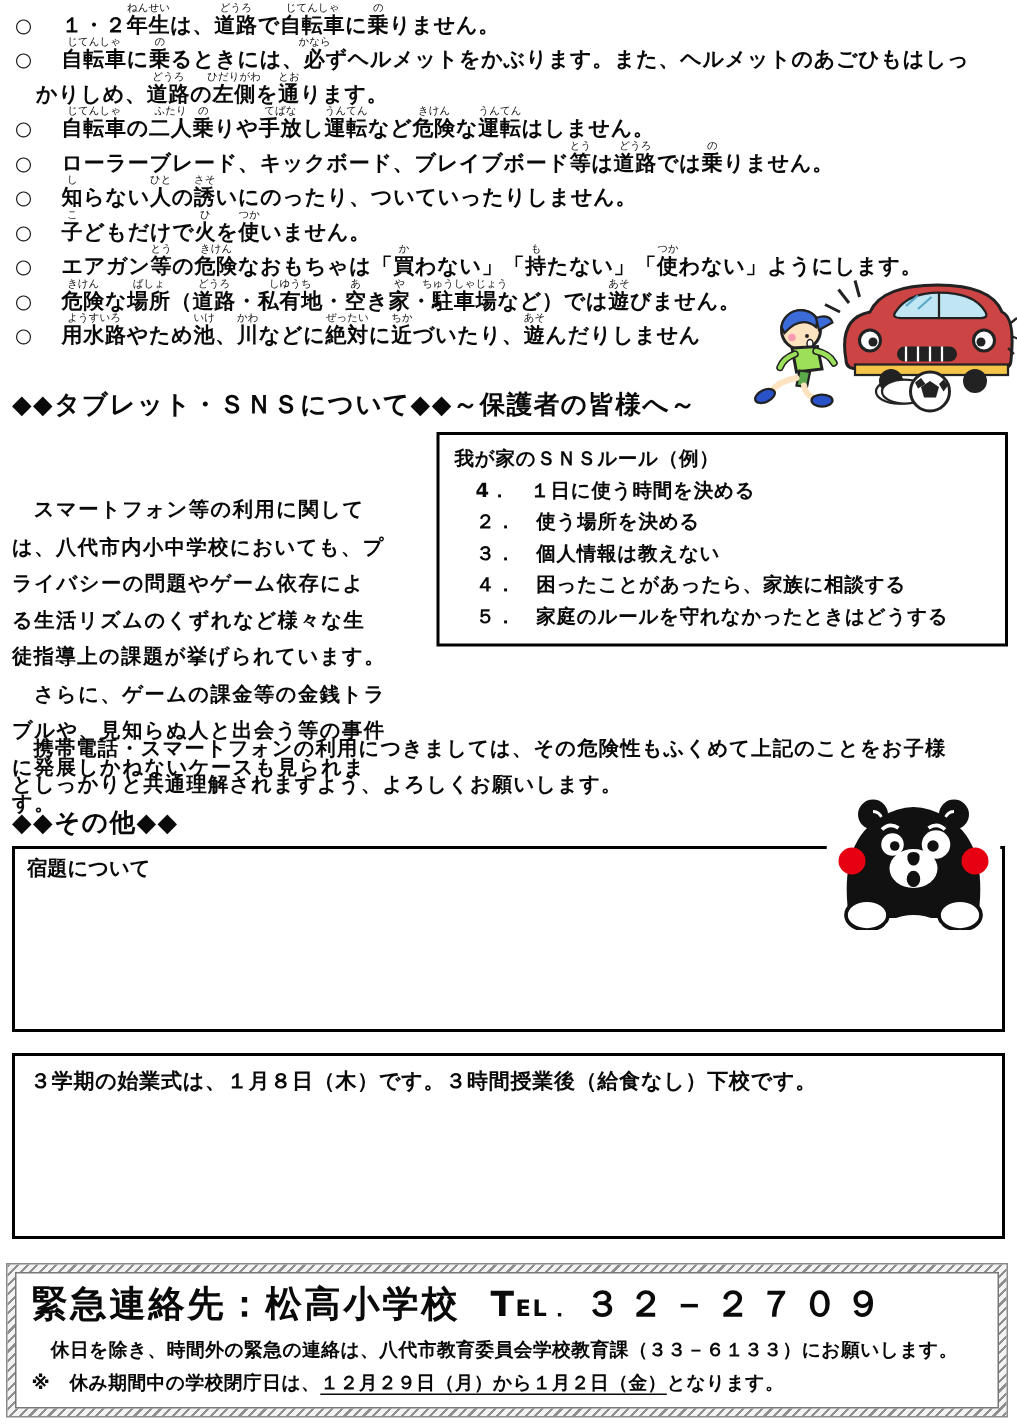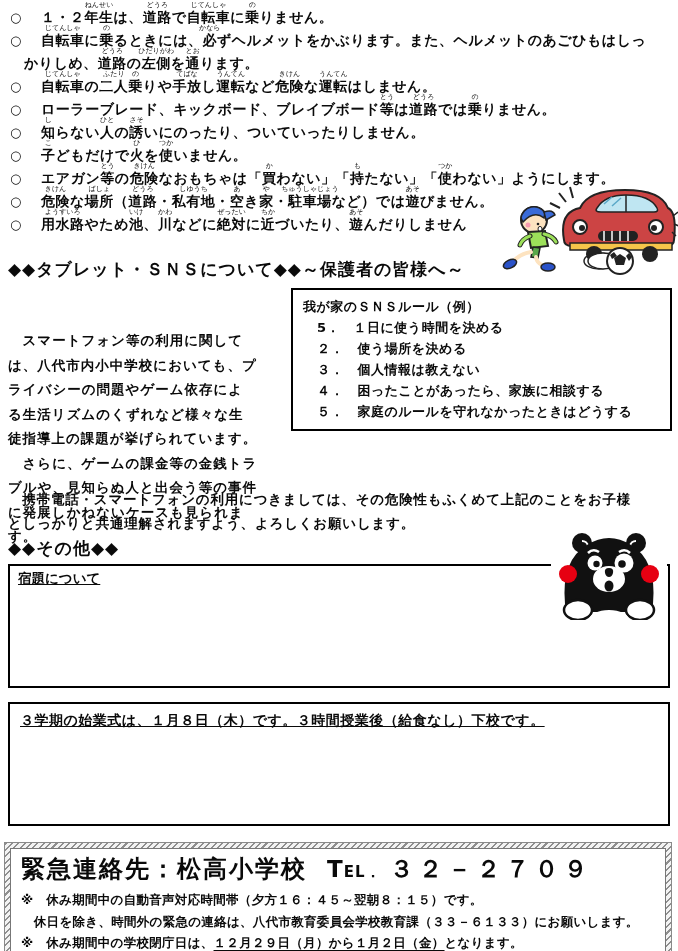--- a/index.html
+++ b/index.html
@@ -22,21 +22,21 @@
   #sec3-head{top:537px;}
   
   #twocol{position:absolute;top:288px;left:8px;width:664px;display:flex;gap:9px;align-items:flex-start;}
   #sns-paras{width:274px;font-size:13.5px;line-height:24.5px;white-space:pre-line;letter-spacing:1px;margin-top:40px;}
   .snsbox{flex:1;border:2px solid #000;background:#fff;padding:6px 10px 7px;font-size:13px;line-height:21px;letter-spacing:.5px;}
   .sns-rule{padding-left:14px;}
   .sns-footer{padding-left:4px;}
   
   #closing{position:absolute;top:487px;left:8px;width:666px;font-size:13.5px;line-height:24px;white-space:pre-line;letter-spacing:.8px;}
   
-  .plainbox{position:absolute;left:8px;width:658px;height:120px;border:2px solid #000;background:#fff;text-decoration:underline;}
+  .plainbox{position:absolute;left:8px;width:658px;height:120px;border:2px solid #000;background:#fff;}
   #homework-box{top:564px;z-index:1;}
   #homework-box .boxlabel{padding:4px 8px;font-size:13.5px;}
   #term-box{top:702px;}
   #term-box .boxtext{padding:8px 10px;font-size:14px;letter-spacing:.5px;}
   
   #illus-boycar{position:absolute;top:182px;left:500px;z-index:5;}
   #kumamon{position:absolute;top:530px;left:551px;z-index:6;}
   
   #emergency{position:absolute;top:842px;left:4px;width:668px;box-sizing:border-box;
     background:repeating-linear-gradient(135deg,#8f8f8f 0 1.5px,#f3f3f3 1.5px 4.5px);
@@ -137,21 +137,21 @@
 ライバシーの問題やゲーム依存によ
 る生活リズムのくずれなど様々な生
 徒指導上の課題が挙げられています。
 　さらに、ゲームの課金等の金銭トラ
 ブルや、見知らぬ人と出会う等の事件
 に発展しかねないケースも見られま
 す。</div>
   <div class="snsbox">
     <div class="sns-title">我が家のＳＮＳルール（例）</div>
     <div id="sns-rules">
-        <div class="sns-rule">5．　１日に使う時間を決める</div>
+        <div class="sns-rule">4．　１日に使う時間を決める</div>
         <div class="sns-rule">２．　使う場所を決める</div>
         <div class="sns-rule">３．　個人情報は教えない</div>
         <div class="sns-rule">４．　困ったことがあったら、家族に相談する</div>
         <div class="sns-rule">５．　家庭のルールを守れなかったときはどうする</div>
       </div>
   </div>
 </div>
 
 <div id="closing">　携帯電話・スマートフォンの利用につきましては、その危険性もふくめて上記のことをお子様
 としっかりと共通理解されますよう、よろしくお願いします。</div>
@@ -188,18 +188,17 @@
   <ellipse cx="89" cy="80" rx="14" ry="10" fill="#fff" stroke="#111" stroke-width="2.5"></ellipse>
   <ellipse cx="58" cy="90" rx="20" ry="10" fill="#fff"></ellipse>
 </svg>
 
 <div id="emergency">
   <div class="einner">
     <div class="etitle">
       <span>緊急連絡先：松高小学校</span><span class="tel">TEL．</span><span class="telnum">３２－２７０９</span>
     </div>
     <div id="enotes">
-        <div class="enote">※　休み期間中の自動音声対応時間帯（夕方１６：４５～翌朝８：１５）です。</div>
         <div class="enote">　休日を除き、時間外の緊急の連絡は、八代市教育委員会学校教育課（３３－６１３３）にお願いします。</div>
         <div class="enote">※　休み期間中の学校閉庁日は、<span class="u">１２月２９日（月）から１月２日（金）</span>となります。</div>
       </div>
   </div>
 </div>
 
 </body></html>

